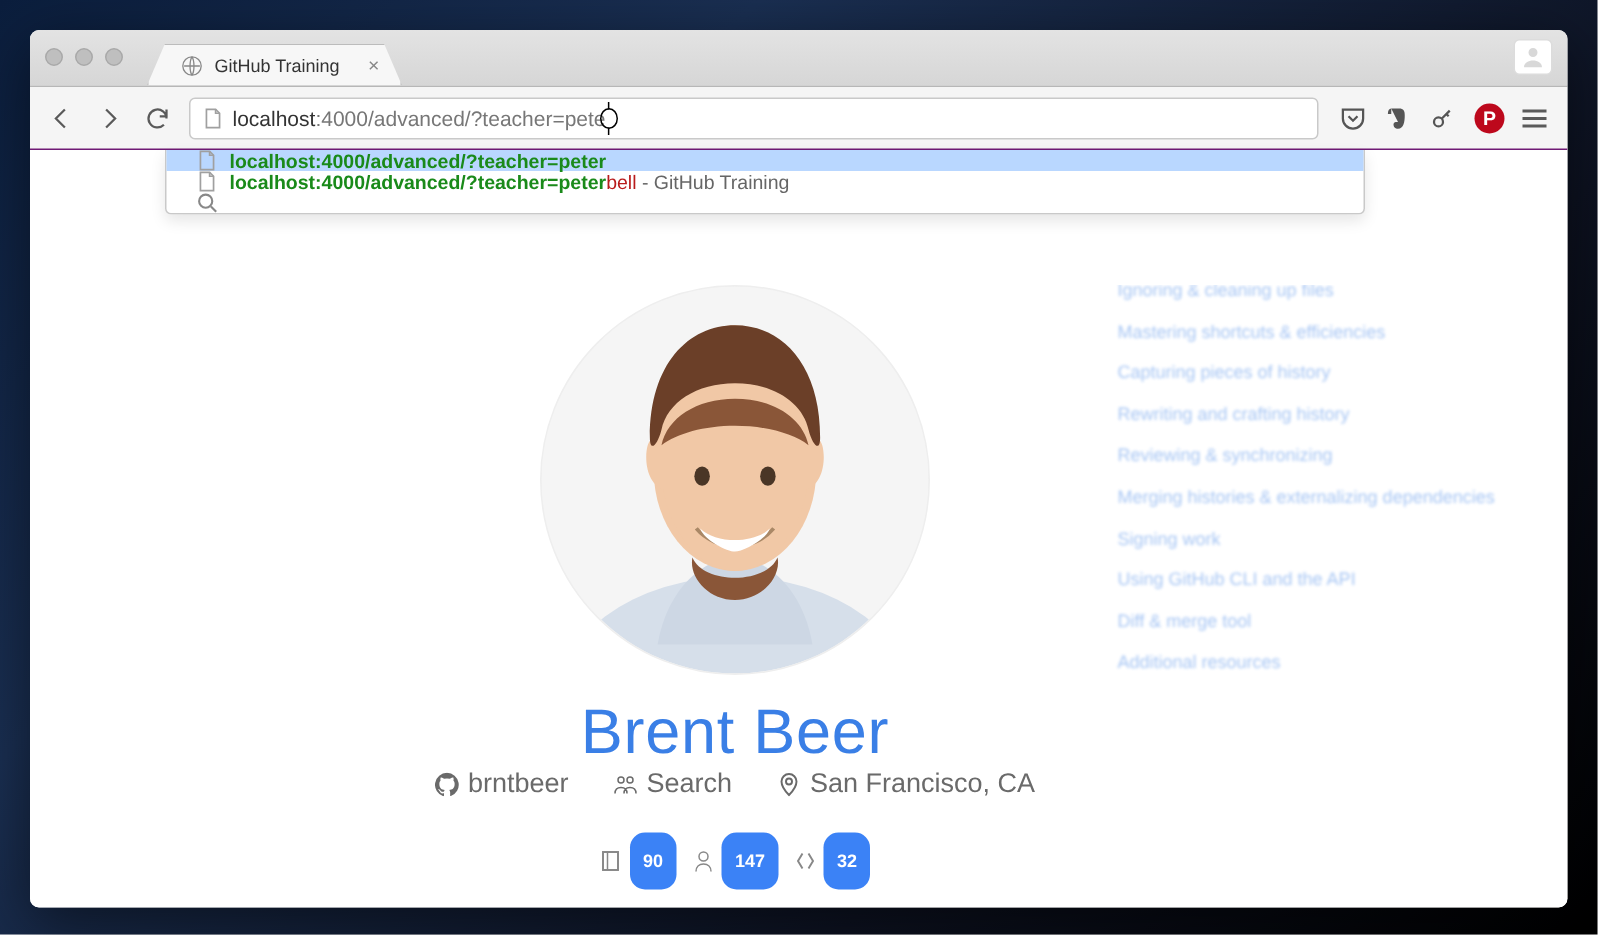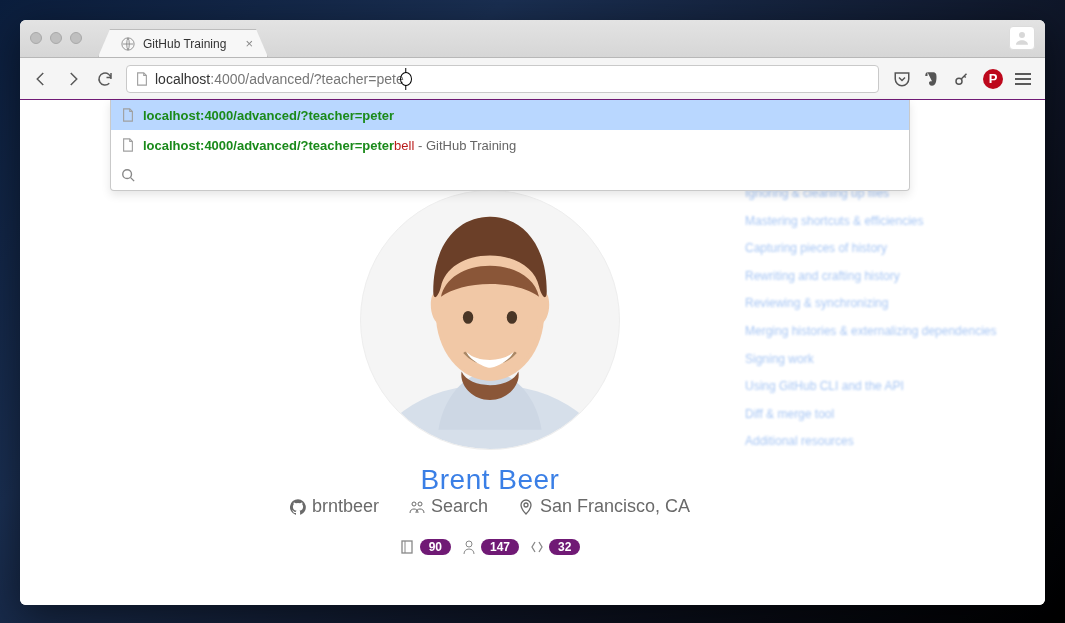--- a/index.html
+++ b/index.html
@@ -43,47 +43,47 @@
   .ext-icons .ico{width:18px;height:18px;display:flex;align-items:center;justify-content:center;}
   .pinterest{width:20px;height:20px;border-radius:50%;background:#bd081c;color:#fff;display:flex;align-items:center;justify-content:center;font-weight:bold;font-size:13px;}
   .menu-icon{display:flex;flex-direction:column;gap:3px;}
   .menu-icon span{display:block;width:16px;height:2px;background:#5a5a5a;}
   .page { position:relative; height:calc(100% - 80px); background:#fff; }
   .dropdown {
     position:absolute; left:90px; top:0; width:800px; z-index:50;
     background:#fff; border:1px solid #c9c9c9; border-top:none; border-radius:0 0 4px 4px;
     box-shadow:0 4px 10px rgba(0,0,0,.1);
   }
-  .dd-row { height:30px; display:flex; align-items:center; padding:0 10px; gap:8px; font-size:13px; cursor:pointer;}
+  .dd-row { height:14px; display:flex; align-items:center; padding:0 20px; gap:8px; font-size:13px; cursor:pointer;}
   .dd-row.sel{background:#b9d7ff;}
   .dd-row .dd-icon{width:14px;height:14px;flex:none;}
   .dd-main{color:#1a8a1a;font-weight:bold;}
   .dd-suffix{color:#b91c1c;font-weight:normal;}
   .dd-rest{color:#666;font-weight:normal;}
   .dd-plain{color:#333;}
   .content-wrap{position:absolute;left:0;top:90px;right:0;bottom:0;overflow:hidden;}
   .sidebar {
     position:absolute; right:40px; top:-10px; width:260px; font-size:12px; line-height:2.3; color:#3a7fe6;
     filter:blur(1px); opacity:.45; user-select:none;
   }
   .sidebar div{white-space:nowrap;}
   .profile-area{ width:700px; margin-left:120px; text-align:center;}
   .avatar {
     width:260px; height:260px; border-radius:50%; margin:0 auto;
     background:#f2f2f2; overflow:hidden; position:relative; border:1px solid #eee;
   }
   .avatar svg{width:100%;height:100%;}
-  .name { font-size:28px; font-weight:300; color:#3a7fe6; margin-top:14px; letter-spacing:.5px;}
+  .name { font-size:42px; font-weight:300; color:#3a7fe6; margin-top:14px; letter-spacing:.5px;}
   .meta-row { display:flex; justify-content:center; gap:30px; margin-top:0; color:#6a6a6a; font-size:18px;}
   .meta-item{display:flex;align-items:center;gap:6px;}
   .meta-item .mi{width:16px;height:16px;}
   .badges-row{display:flex;justify-content:center;gap:10px;margin-top:22px;align-items:center;}
   .badge-group{display:flex;align-items:center;gap:4px;}
   .badge-group .bi{width:16px;height:16px;}
-  .pill{background:#701a75;color:#fff;border-radius:10px;padding:1px 9px;font-size:12px;font-weight:bold;}
+  .pill{background:#3b82f6;color:#fff;border-radius:10px;padding:12px 9px;font-size:12px;font-weight:bold;}
   .page-icon-svg{stroke:#a0a0a0;fill:none;stroke-width:1.3;}
   .search-icon-svg{stroke:#888;fill:none;stroke-width:1.6;}
 </style>
 </head>
 <body>
 
 <div class="browser">
 
   <div class="tabbar">
     <div class="traffic">

